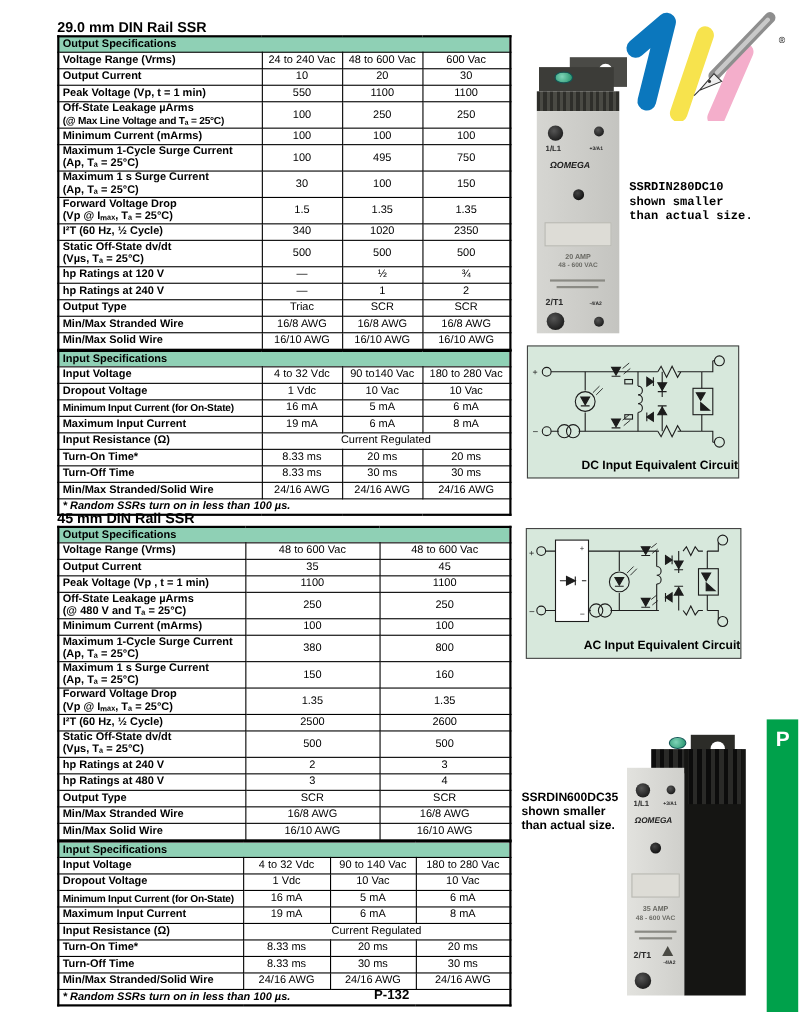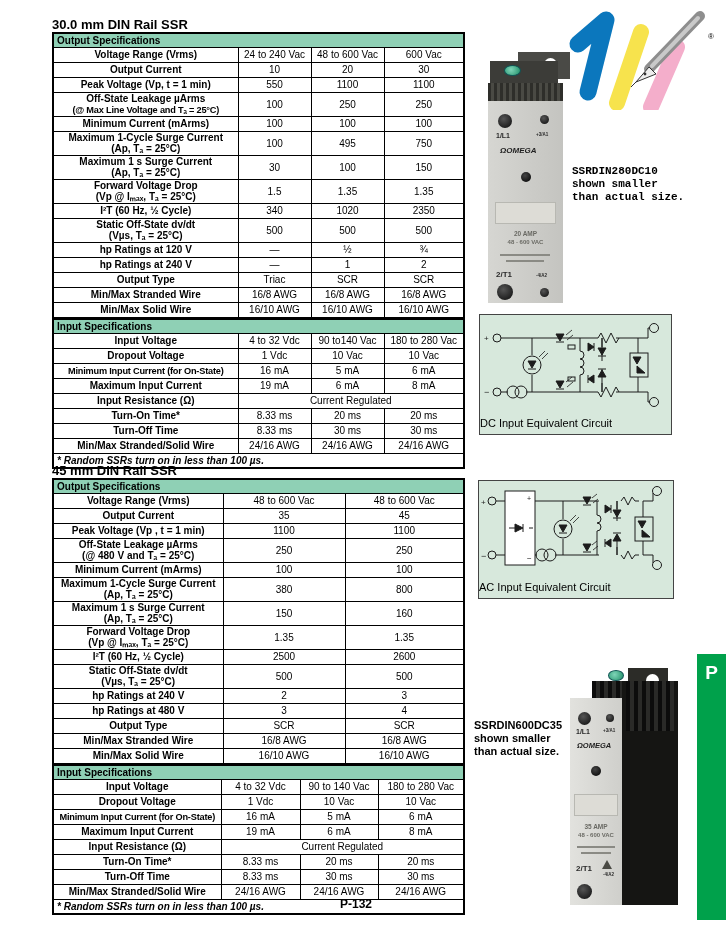--- a/index.html
+++ b/index.html
@@ -12,30 +12,30 @@
   }
   *{margin:0;padding:0;box-sizing:border-box;}
   html,body{background:#fff;}
   #page{position:relative;width:726px;height:938px;background:#fff;overflow:hidden;
         font-family:"Liberation Sans",sans-serif;color:#000;}
   .sec-title{position:absolute;left:52px;font-size:13px;font-weight:bold;}
   .tables-host{position:absolute;left:52px;width:328px;}
   table.spec-table{border-collapse:collapse;table-layout:fixed;width:411px;border:2px solid #000;margin-top:-1px;}
   table.spec-table td{border:1px solid #000;font-size:10px;padding:1px 3px;vertical-align:middle;overflow:hidden;}
   td.sec-header{background:var(--header-bg);font-weight:bold;font-size:11px;padding:2px 3px;}
-  td.lbl{font-weight:bold;text-align:center;}
+  td.lbl{font-weight:bold;text-align:left;}
   td.lbl div{line-height:10.5px;white-space:nowrap;}
   td.lbl div.lbl-small{font-size:9.2px;letter-spacing:-0.2px;}
   td.val{text-align:center;line-height:12px;}
   td.footnote{font-weight:bold;font-style:italic;font-size:10px;padding:2px 3px;}
   .page-number{position:absolute;left:340px;top:897px;font-size:12px;font-weight:bold;}
   
   .caption{position:absolute;font-size:11px;font-weight:bold;line-height:13px;}
   .circuit-box{position:absolute;background:var(--circuit-bg);border:1px solid #444;}
-  .circuit-caption{position:absolute;left:0;right:0;bottom:5px;text-align:left;font-size:11px;font-weight:normal;}
+  .circuit-caption{position:absolute;left:0;right:0;bottom:5px;text-align:right;font-size:11px;font-weight:bold;}
   
   .side-tab{position:absolute;left:697px;top:654px;width:29px;height:266px;background:var(--tab-green);}
   .side-tab span{display:block;text-align:center;margin-top:8px;color:#fff;font-size:19px;font-weight:bold;}
   
   .new-badge{position:absolute;left:548px;top:6px;width:178px;height:104px;}
   .new-badge svg{position:absolute;left:0;top:0;}
   .new-text{position:absolute;left:16px;top:26px;font-size:36px;font-weight:900;font-style:italic;
             letter-spacing:-1px;color:#000;z-index:2;}
   .reg-mark{position:absolute;left:160px;top:26px;font-size:8px;z-index:3;}
   
@@ -56,21 +56,21 @@
   .p-rating{position:absolute;color:#6a6a64;font-weight:bold;text-align:center;}
   .p-line{position:absolute;background:#8a8a84;height:2px;}
   .warn-tri{position:absolute;width:0;height:0;border-left:5px solid transparent;border-right:5px solid transparent;border-bottom:9px solid #4a4a44;}
   .schematic{display:block;}
 </style>
 </head>
 <body>
 
 <div id="page">
 
-  <h2 class="sec-title" style="top:17px;">30.0 mm DIN Rail SSR</h2>
+  <h2 class="sec-title" style="top:17px;">29.0 mm DIN Rail SSR</h2>
   <div class="tables-host" style="top:33px;">
       <table class="spec-table">
         <colgroup>
           <col style="width: 185px;">
           <col style="width: 73px;">
           <col style="width: 73px;">
           <col style="width: 80px;">
         </colgroup>
         <tbody>
           <tr>

